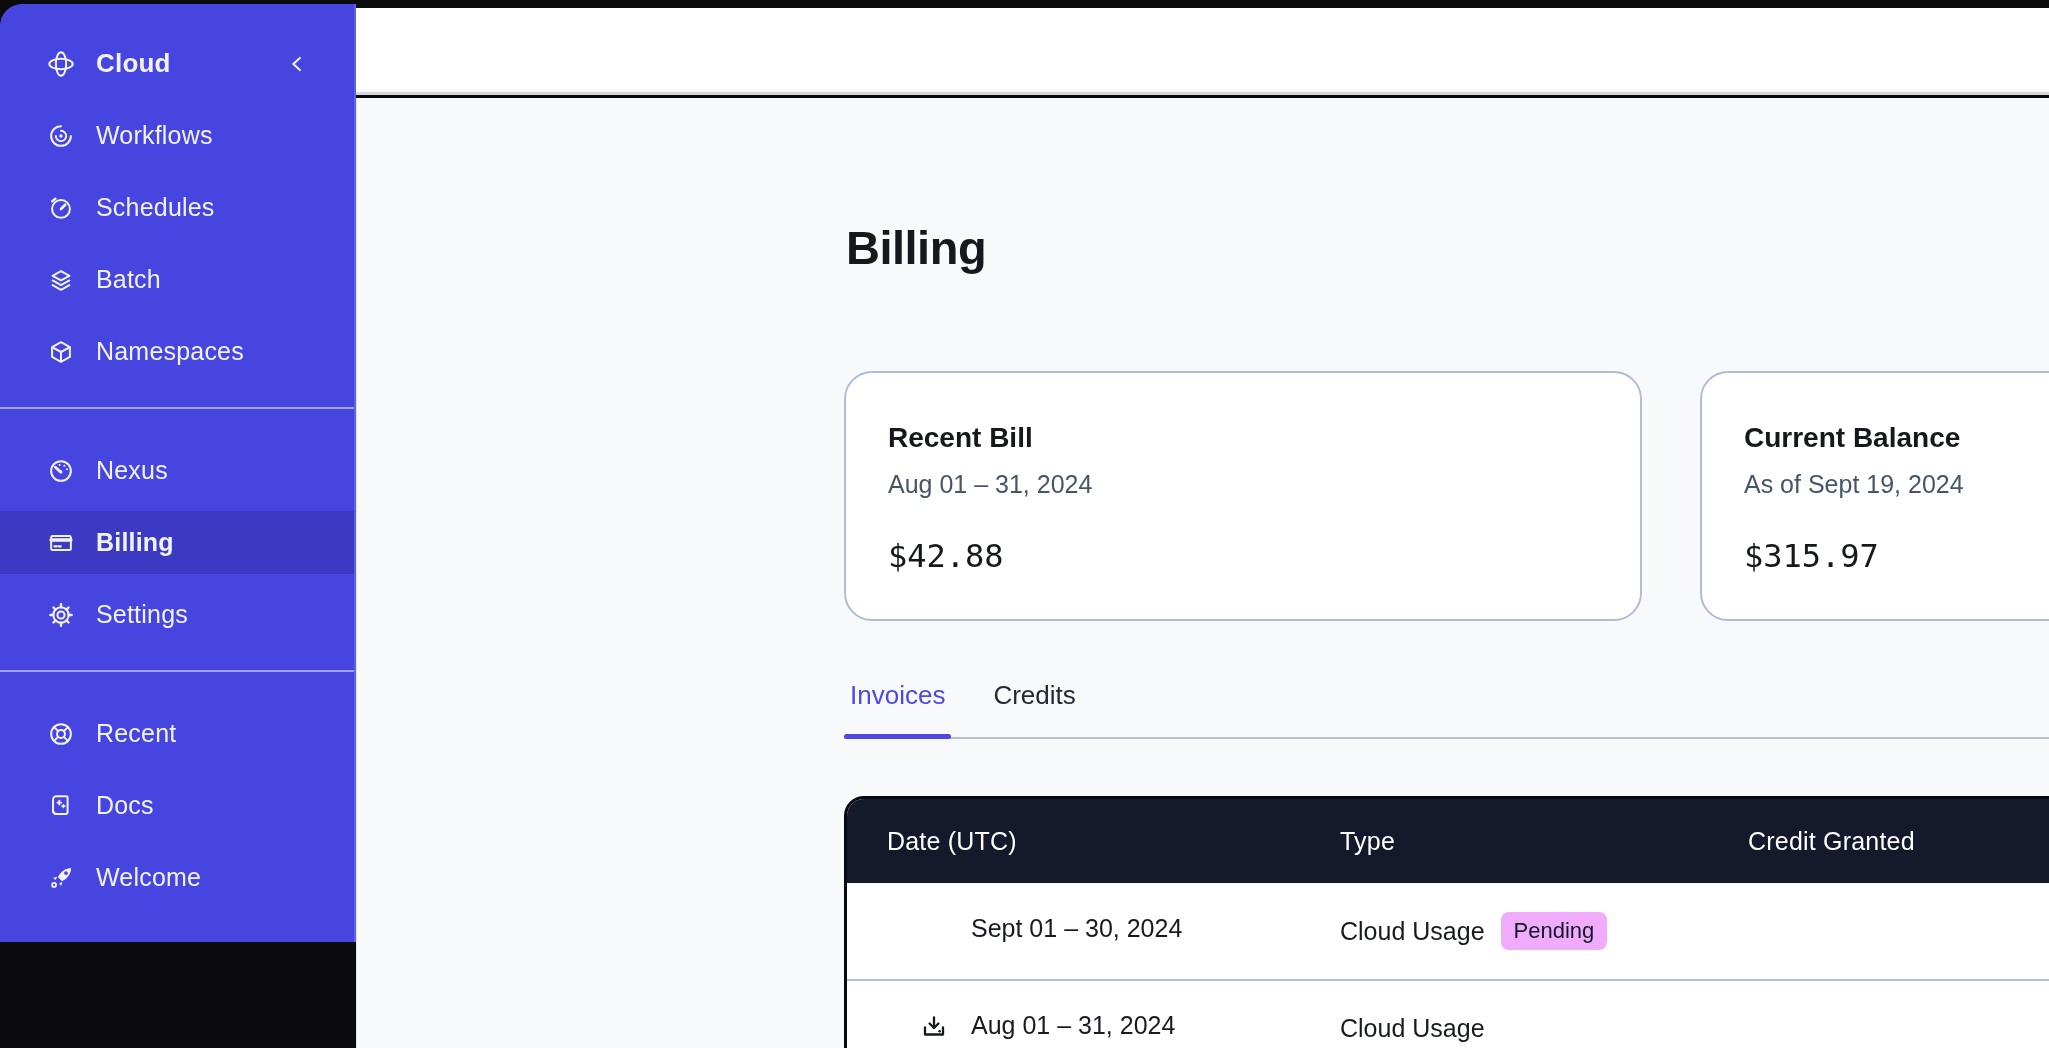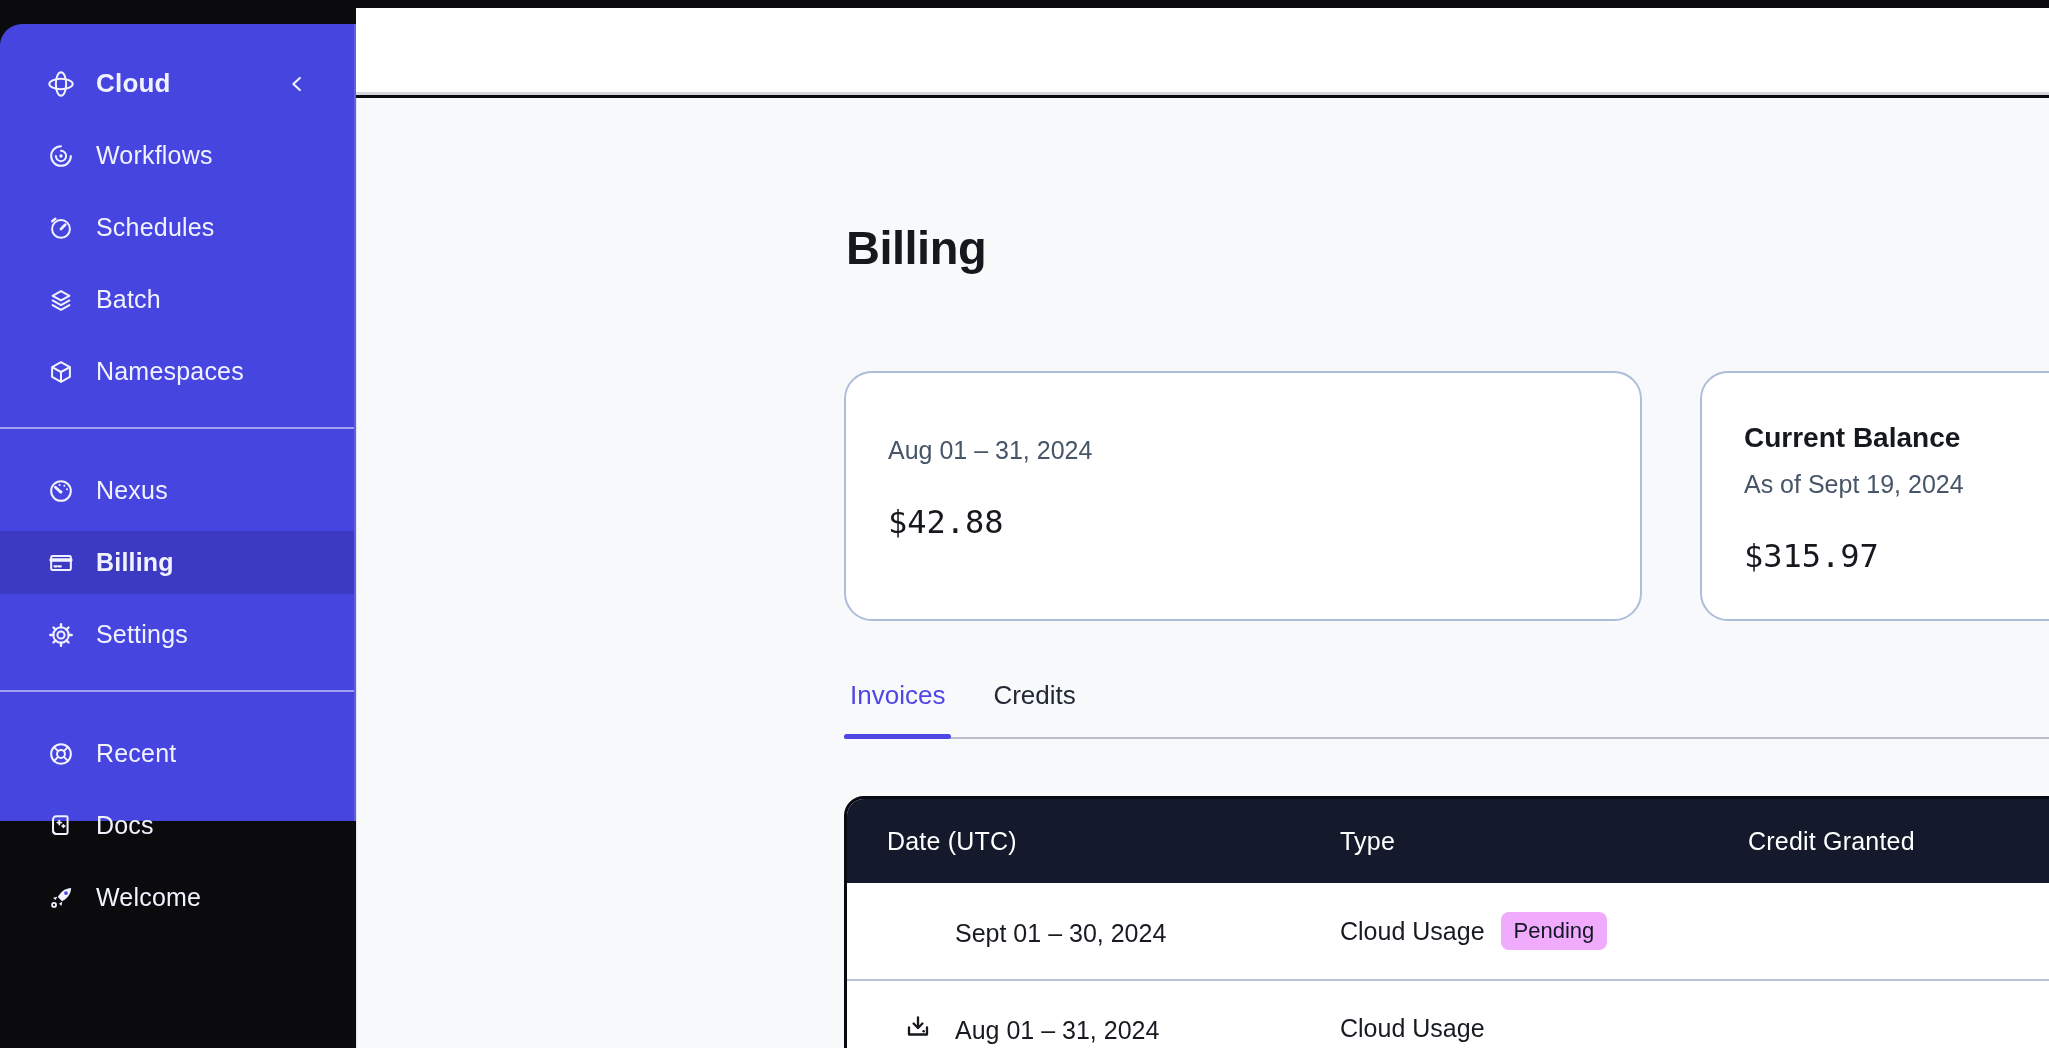--- a/index.html
+++ b/index.html
@@ -6,21 +6,21 @@
   html,body { width:2049px; height:1048px; overflow:hidden; }
   body {
     position:relative;
     background:#0b0b0d;
     font-family:"Liberation Sans", sans-serif;
     -webkit-font-smoothing:antialiased;
   }
 
   
   .sidebar {
-    position:absolute; left:0; top:24px; width:356px; height:797px;
+    position:absolute; left:0; top:4px; width:356px; height:938px;
     background:#4745e0;
     border-radius:22px 0 0 0;
     border-right:2px solid rgba(255,255,255,0.14);
     padding-top:28px;
     color:#f1f2ff;
   }
   .srow {
     display:flex; align-items:center;
     height:63px; margin-bottom:9px;
     padding-left:46px; gap:20px;
@@ -103,21 +103,21 @@
     background:#141a2c; color:#ffffff;
     font-size:25px; font-weight:500; letter-spacing:.2px;
   }
   .thead .c1 { padding-left:40px; }
   .trow {
     display:grid; grid-template-columns:493px 408px 1fr;
     align-items:center; height:96px;
     font-size:25px; color:#171b21; background:#fff;
   }
   .trow + .trow { border-top:2px solid #b4c1d8; }
-  .cell-date { display:flex; align-items:flex-end; padding-left:54px; }
+  .cell-date { display:flex; align-items:flex-start; padding-left:70px; }
   .dl-slot { width:34px; height:34px; margin-right:20px; flex:0 0 34px;
              display:flex; align-items:center; justify-content:center; }
   .dl-btn { background:none; border:none; padding:0; cursor:pointer; display:flex; }
   .cell-type { display:flex; align-items:center; gap:16px; }
   .badge {
     background:#f0abfc; color:#121826;
     font-size:22px; line-height:1;
     padding:8px 13px; border-radius:8px; font-weight:400;text-align:center;
   }
 </style>
@@ -243,20 +243,21 @@
   </nav>
 </aside>
 
 <header class="topbar"></header>
 
 <main class="content">
 
   <h1 class="page-title">Billing</h1>
 
   <section class="card recent">
+    <div class="card-title">Recent Bill</div>
     <div class="card-sub">Aug 01 – 31, 2024</div>
     <div class="card-amount">$42.88</div>
   </section>
 
   <section class="card balance">
     <div class="card-title">Current Balance</div>
     <div class="card-sub">As of Sept 19, 2024</div>
     <div class="card-amount">$315.97</div>
   </section>
 

